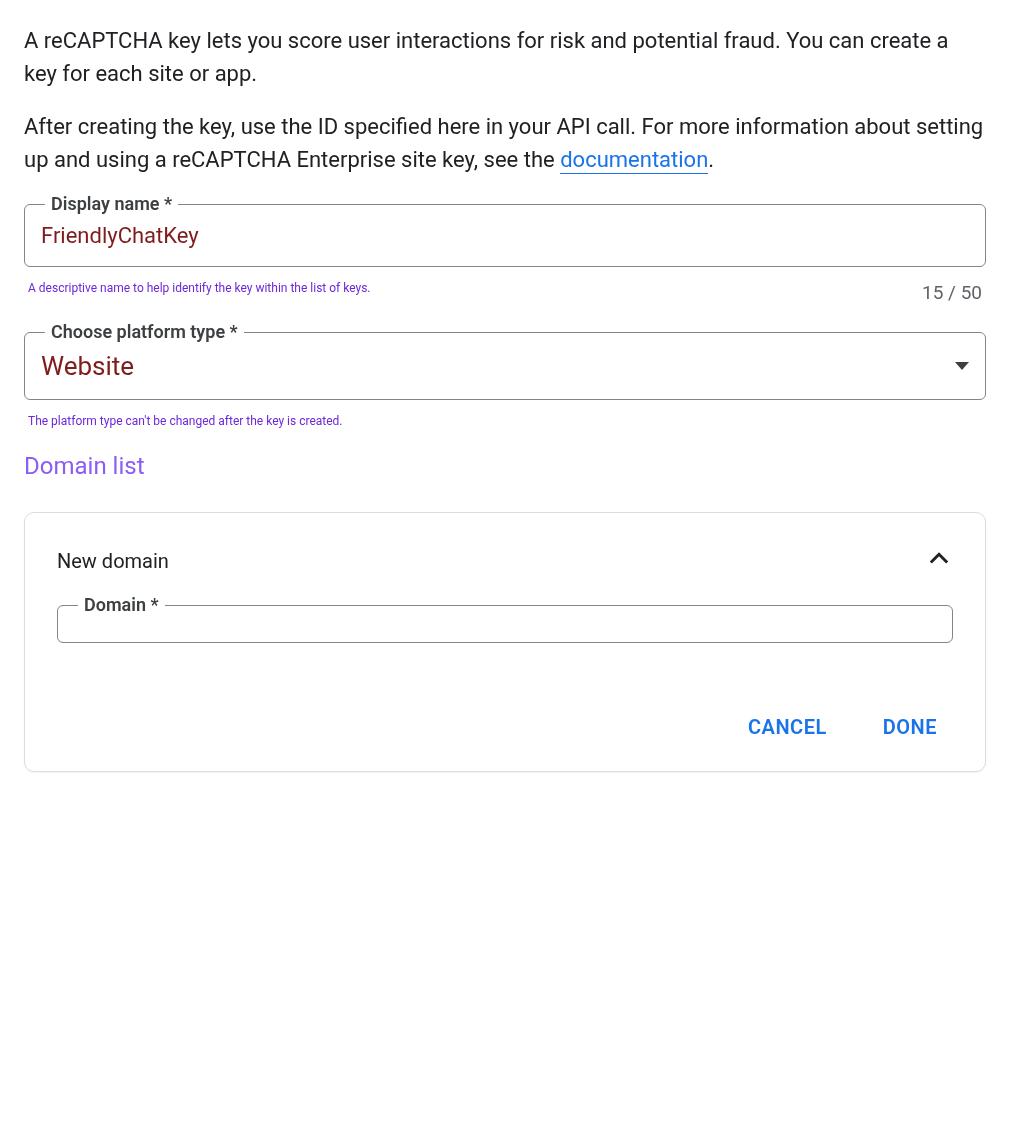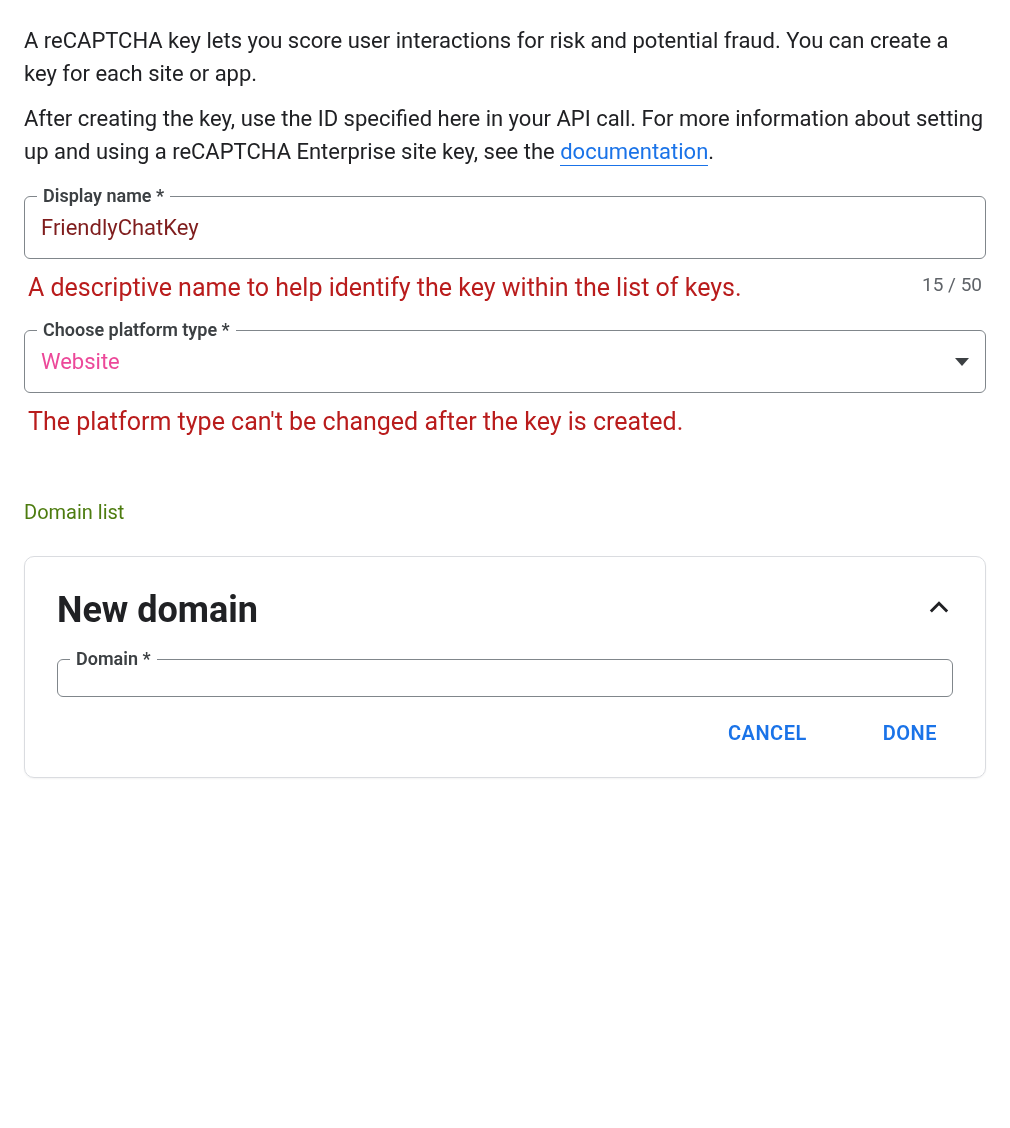--- a/index.html
+++ b/index.html
@@ -14,21 +14,21 @@
       padding: 24px;
       width: 1010px;
     }
     .intro-text {
       font-size: 22px;
       line-height: 1.5;
       color: #202124;
       margin-bottom: 28px;
     }
     .intro-text p {
-      margin-bottom: 12px;
+      margin-bottom: 20px;
     }
     .intro-text p:last-child {
       margin-bottom: 16px;
     }
     .link {
       color: #1a73e8;
       text-decoration: none;
       border-bottom: 1px solid #1a73e8;
       padding-bottom: 1px;
     }
@@ -38,21 +38,21 @@
     }
     .field-outline {
       position: relative;
       border: 1px solid #80868b;
       border-radius: 6px;
       padding: 18px 16px;
     }
     .field-label {
       position: absolute;
       top: -12px;
-      left: 12px;
+      left: 20px;
       background: #fff;
       padding: 0 6px;
       font-size: 18px;
       font-weight: 600;
       color: #3c4043;
       text-align: center;
     }
     .field-input {
       width: 100%;
       border: none;
@@ -63,88 +63,88 @@
       font-family: inherit;
     }
     .field-select {
       display: flex;
       align-items: center;
       justify-content: space-between;
       cursor: pointer;
       gap: 12px;
     }
     .select-value {
-      font-size: 22px;
-      color: #ec4899;
+      font-size: 26px;
+      color: #7f1d1d;
     }
     .dropdown-icon {
       width: 0;
       height: 0;
       border-left: 7px solid transparent;
       border-right: 7px solid transparent;
       border-top: 8px solid #3c4043;
     }
     .helper-row {
       display: flex;
       justify-content: space-between;
       margin-top: 14px;
       padding: 0 4px;
     }
     .helper-text {
-      font-size: 25px;
-      color: #b91c1c;
+      font-size: 12px;
+      color: #6d28d9;
       text-align: center;
     }
     .char-count {
       font-size: 19px;
       color: #5f6368;
     }
     .section-title {
-      font-size: 20px;
-      color: #4d7c0f;
-      margin-top: 64px;
+      font-size: 24px;
+      color: #8b5cf6;
+      margin-top: 24px;
       margin-bottom: 32px;
       font-weight: 400;
     }
     .card {
       border: 1px solid #dadce0;
       border-radius: 10px;
       padding: 32px;
       box-shadow: 0 1px 2px rgba(0,0,0,0.05);
     }
     .card-header {
       display: flex;
       justify-content: space-between;
       align-items: center;
       margin-bottom: 28px;
     }
     .card-title {
-      font-size: 36px;
-      font-weight: 700;
+      font-size: 20px;
+      font-weight: 400;
       color: #202124;
     }
     .chevron-up-icon svg {
       width: 28px;
       height: 28px;
       stroke: #202124;
       stroke-width: 2.5;
       fill: none;
     }
     .card .form-field {
       margin-top: 8px;
     }
     .card .helper-row {
       justify-content: flex-end;
       margin-top: 12px;
     }
     .card-actions {
       display: flex;
       justify-content: flex-end;
-      gap: 76px;
-      margin-top: 24px;
+      gap: 56px;
+      margin-top: 72px;
       padding-right: 16px;
     }
     .text-button {
       background: none;
       border: none;
       font-size: 20px;
       font-weight: 600;
       color: #1a73e8;
       cursor: pointer;
       letter-spacing: 0.5px;

